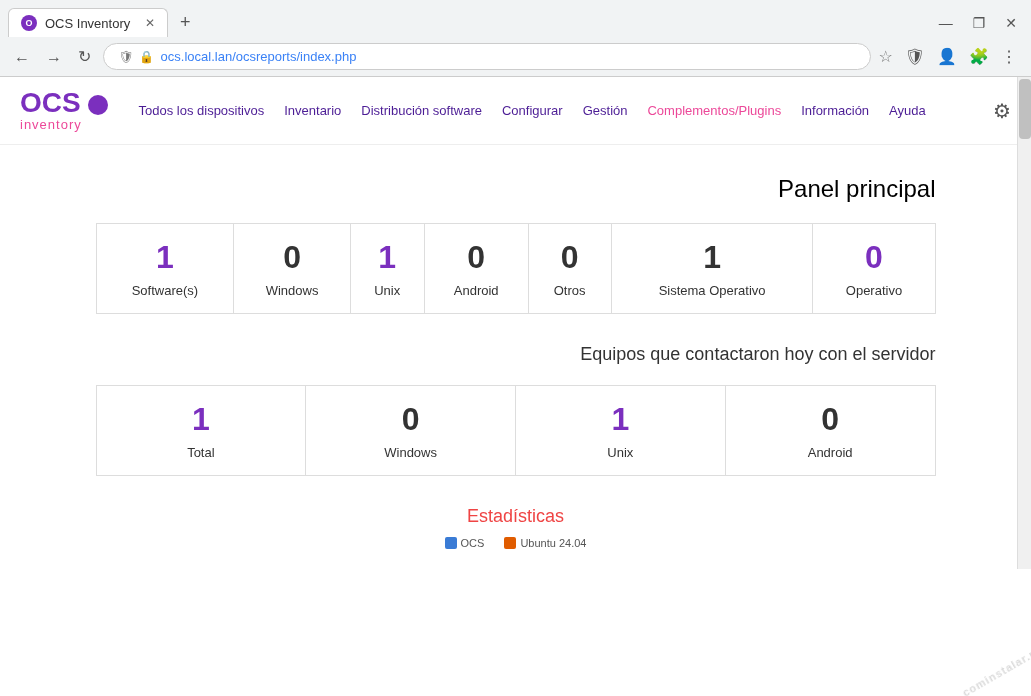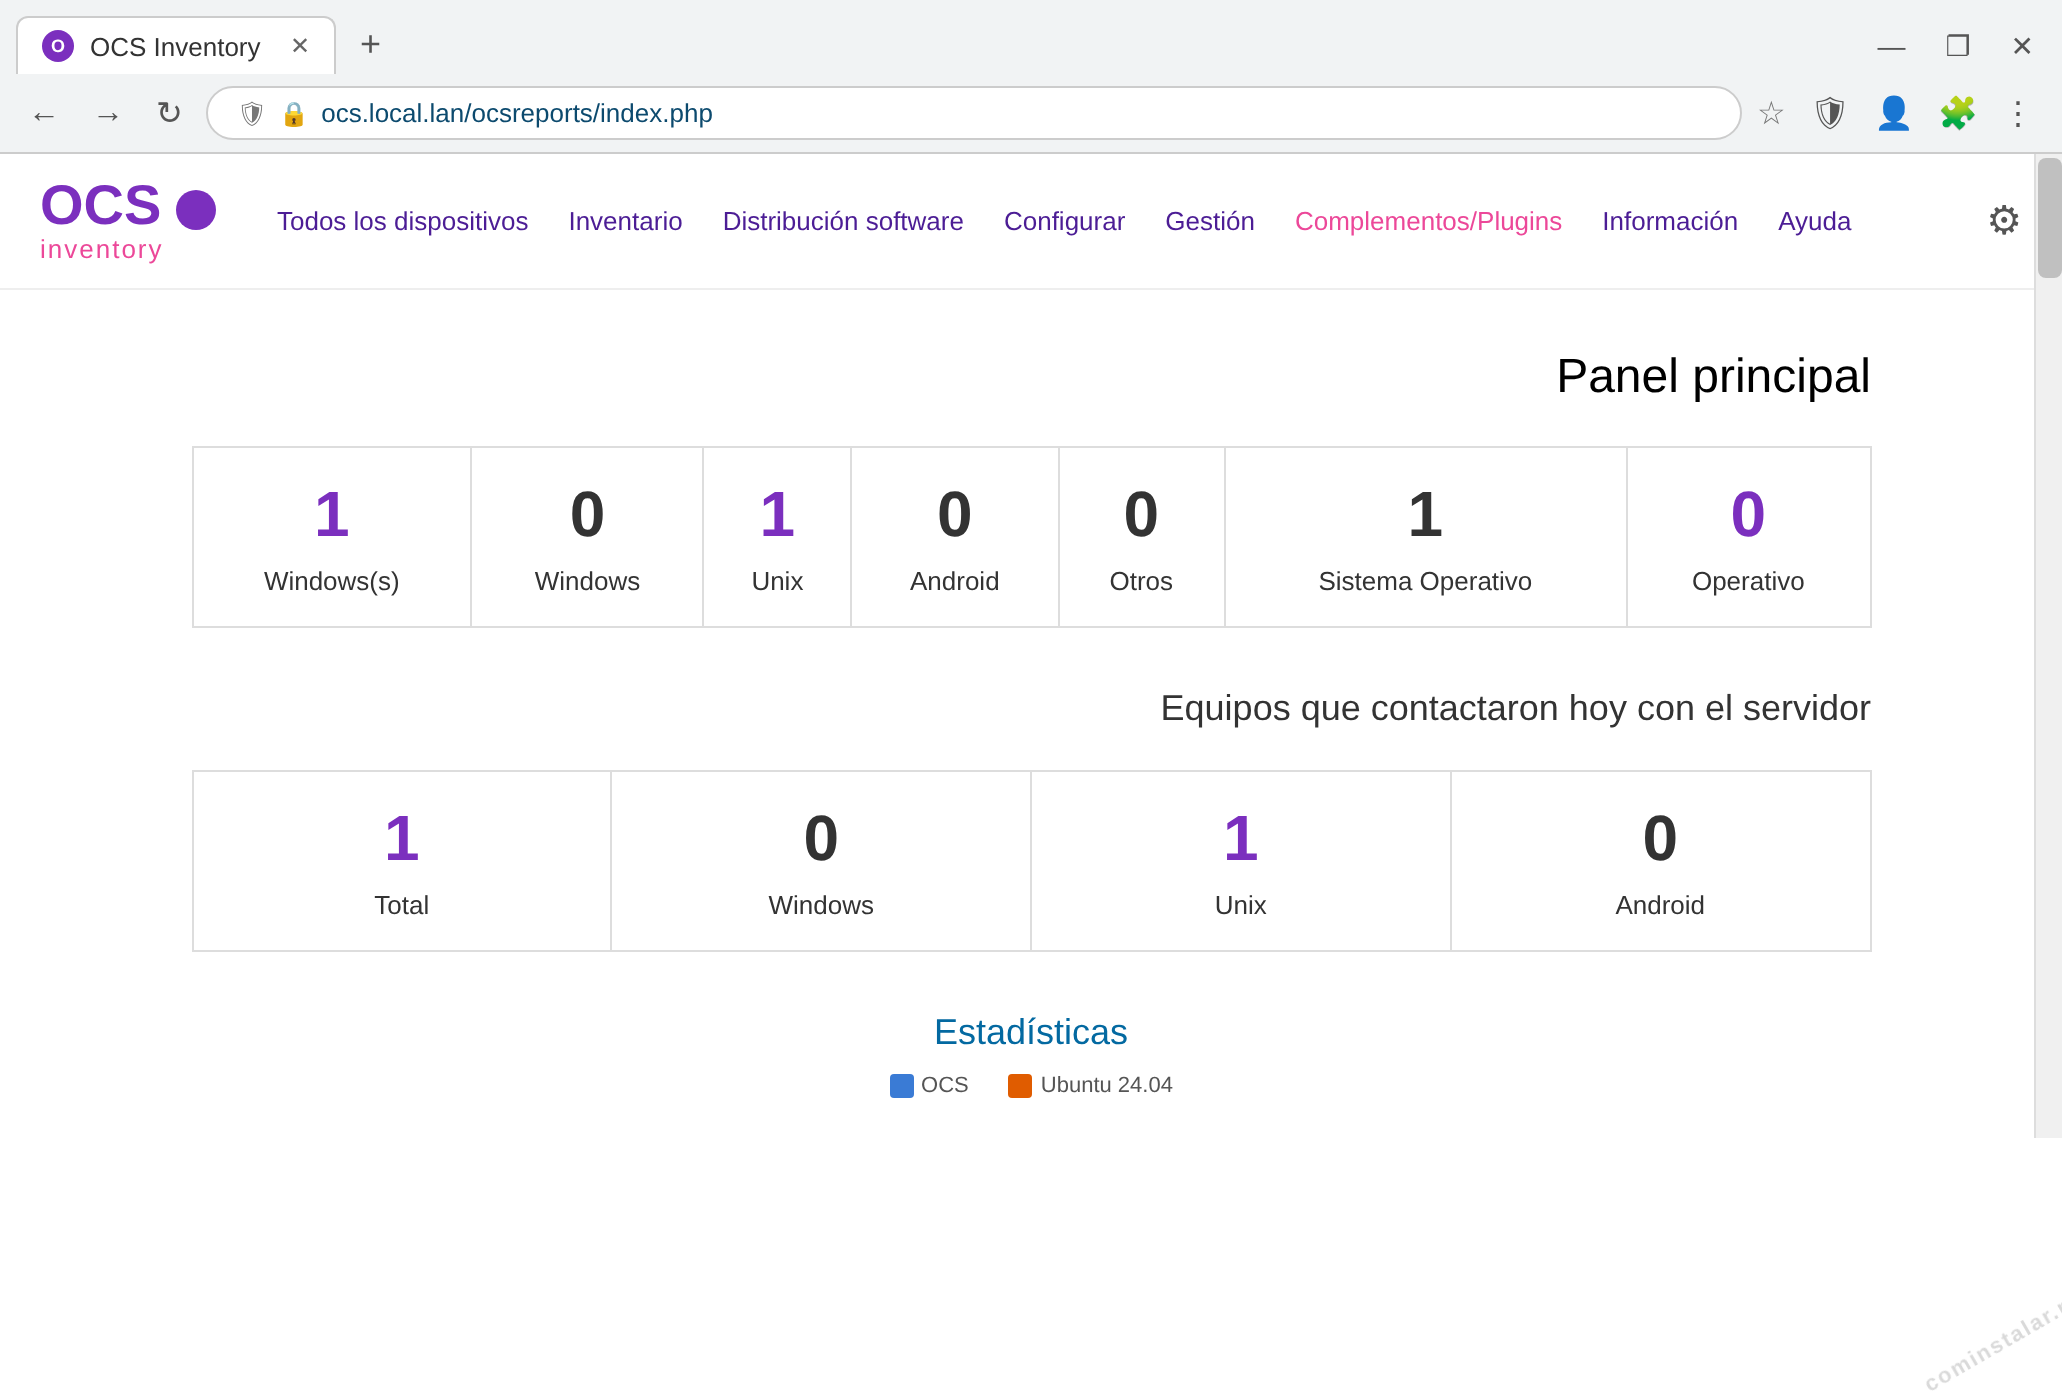--- a/index.html
+++ b/index.html
@@ -13,21 +13,21 @@
     .tab-close { margin-left: auto; cursor: pointer; color: #666; font-size: 12px; }
     .tab-new { background: none; border: none; font-size: 18px; color: #555; cursor: pointer; padding: 4px 8px; }
     .tab-controls { margin-left: auto; display: flex; gap: 8px; align-items: center; }
     .win-btn { background: none; border: none; font-size: 14px; cursor: pointer; color: #555; padding: 2px 6px; }
     .win-btn-close { color: #555; }
 
     .address-bar { display: flex; align-items: center; padding: 6px 10px; gap: 8px; background: #f1f3f4; }
     .nav-btn { background: none; border: none; font-size: 16px; cursor: pointer; color: #555; padding: 2px 4px; }
     .nav-btn:disabled { color: #bbb; cursor: default; }
     .url-field { flex: 1; background: #fff; border: 1px solid #ccc; border-radius: 20px; padding: 5px 14px; display: flex; align-items: center; gap: 6px; }
-    .url-text { font-size: 13px; color: #0c4a6e; flex: 1; }
+    .url-text { font-size: 13px; color: #3b82f6; flex: 1; }
     .url-icon { color: #777; font-size: 12px; }
     .bookmark-btn { background: none; border: none; cursor: pointer; color: #777; font-size: 16px; }
     .right-icons { display: flex; gap: 4px; align-items: center; }
     .right-icon { background: none; border: none; cursor: pointer; color: #555; font-size: 16px; padding: 2px 4px; }
 
     
     .page-wrapper { position: relative; display: flex; }
     .scrollbar { width: 14px; background: #f0f0f0; border-left: 1px solid #ddd; position: absolute; right: 0; top: 0; bottom: 0; }
     .scrollbar-thumb { width: 12px; height: 60px; background: #c0c0c0; border-radius: 4px; margin: 2px auto; }
 
@@ -54,21 +54,21 @@
     .stats-table td { border: 1px solid #ddd; text-align: center; padding: 15px 10px; vertical-align: middle; }
     .stat-number { font-size: 32px; font-weight: bold; display: block; margin-bottom: 6px; }
     .stat-number.purple { color: #7b2fbe; }
     .stat-number.dark { color: #333; }
     .stat-label { font-size: 13px; color: #333; }
 
     
     .section-title { text-align: right; font-size: 18px; color: #333; font-weight: normal; margin-bottom: 20px; }
 
     
-    .estadisticas-title { text-align: center; font-size: 18px; color: #0369a1; font-weight: normal; margin-top: 20px; margin-bottom: 10px; }
+    .estadisticas-title { text-align: center; font-size: 18px; color: #ef4444; font-weight: normal; margin-top: 20px; margin-bottom: 10px; }
 
     
     .watermark {
       position: fixed;
       bottom: 20px;
       right: -20px;
       transform: rotate(-30deg);
       font-size: 11px;
       color: rgba(0,0,0,0.15);
       font-weight: bold;
@@ -140,21 +140,21 @@
 
     <div class="main-body">
 
       <h1 class="panel-title">Panel principal</h1>
 
       <table class="stats-table">
         <tbody>
             <tr>
           <td>
             <span class="stat-number purple">1</span>
-            <span class="stat-label">Windows(s)</span>
+            <span class="stat-label">Software(s)</span>
           </td>
           <td>
             <span class="stat-number dark">0</span>
             <span class="stat-label">Windows</span>
           </td>
           <td>
             <span class="stat-number purple">1</span>
             <span class="stat-label">Unix</span>
           </td>
           <td>

